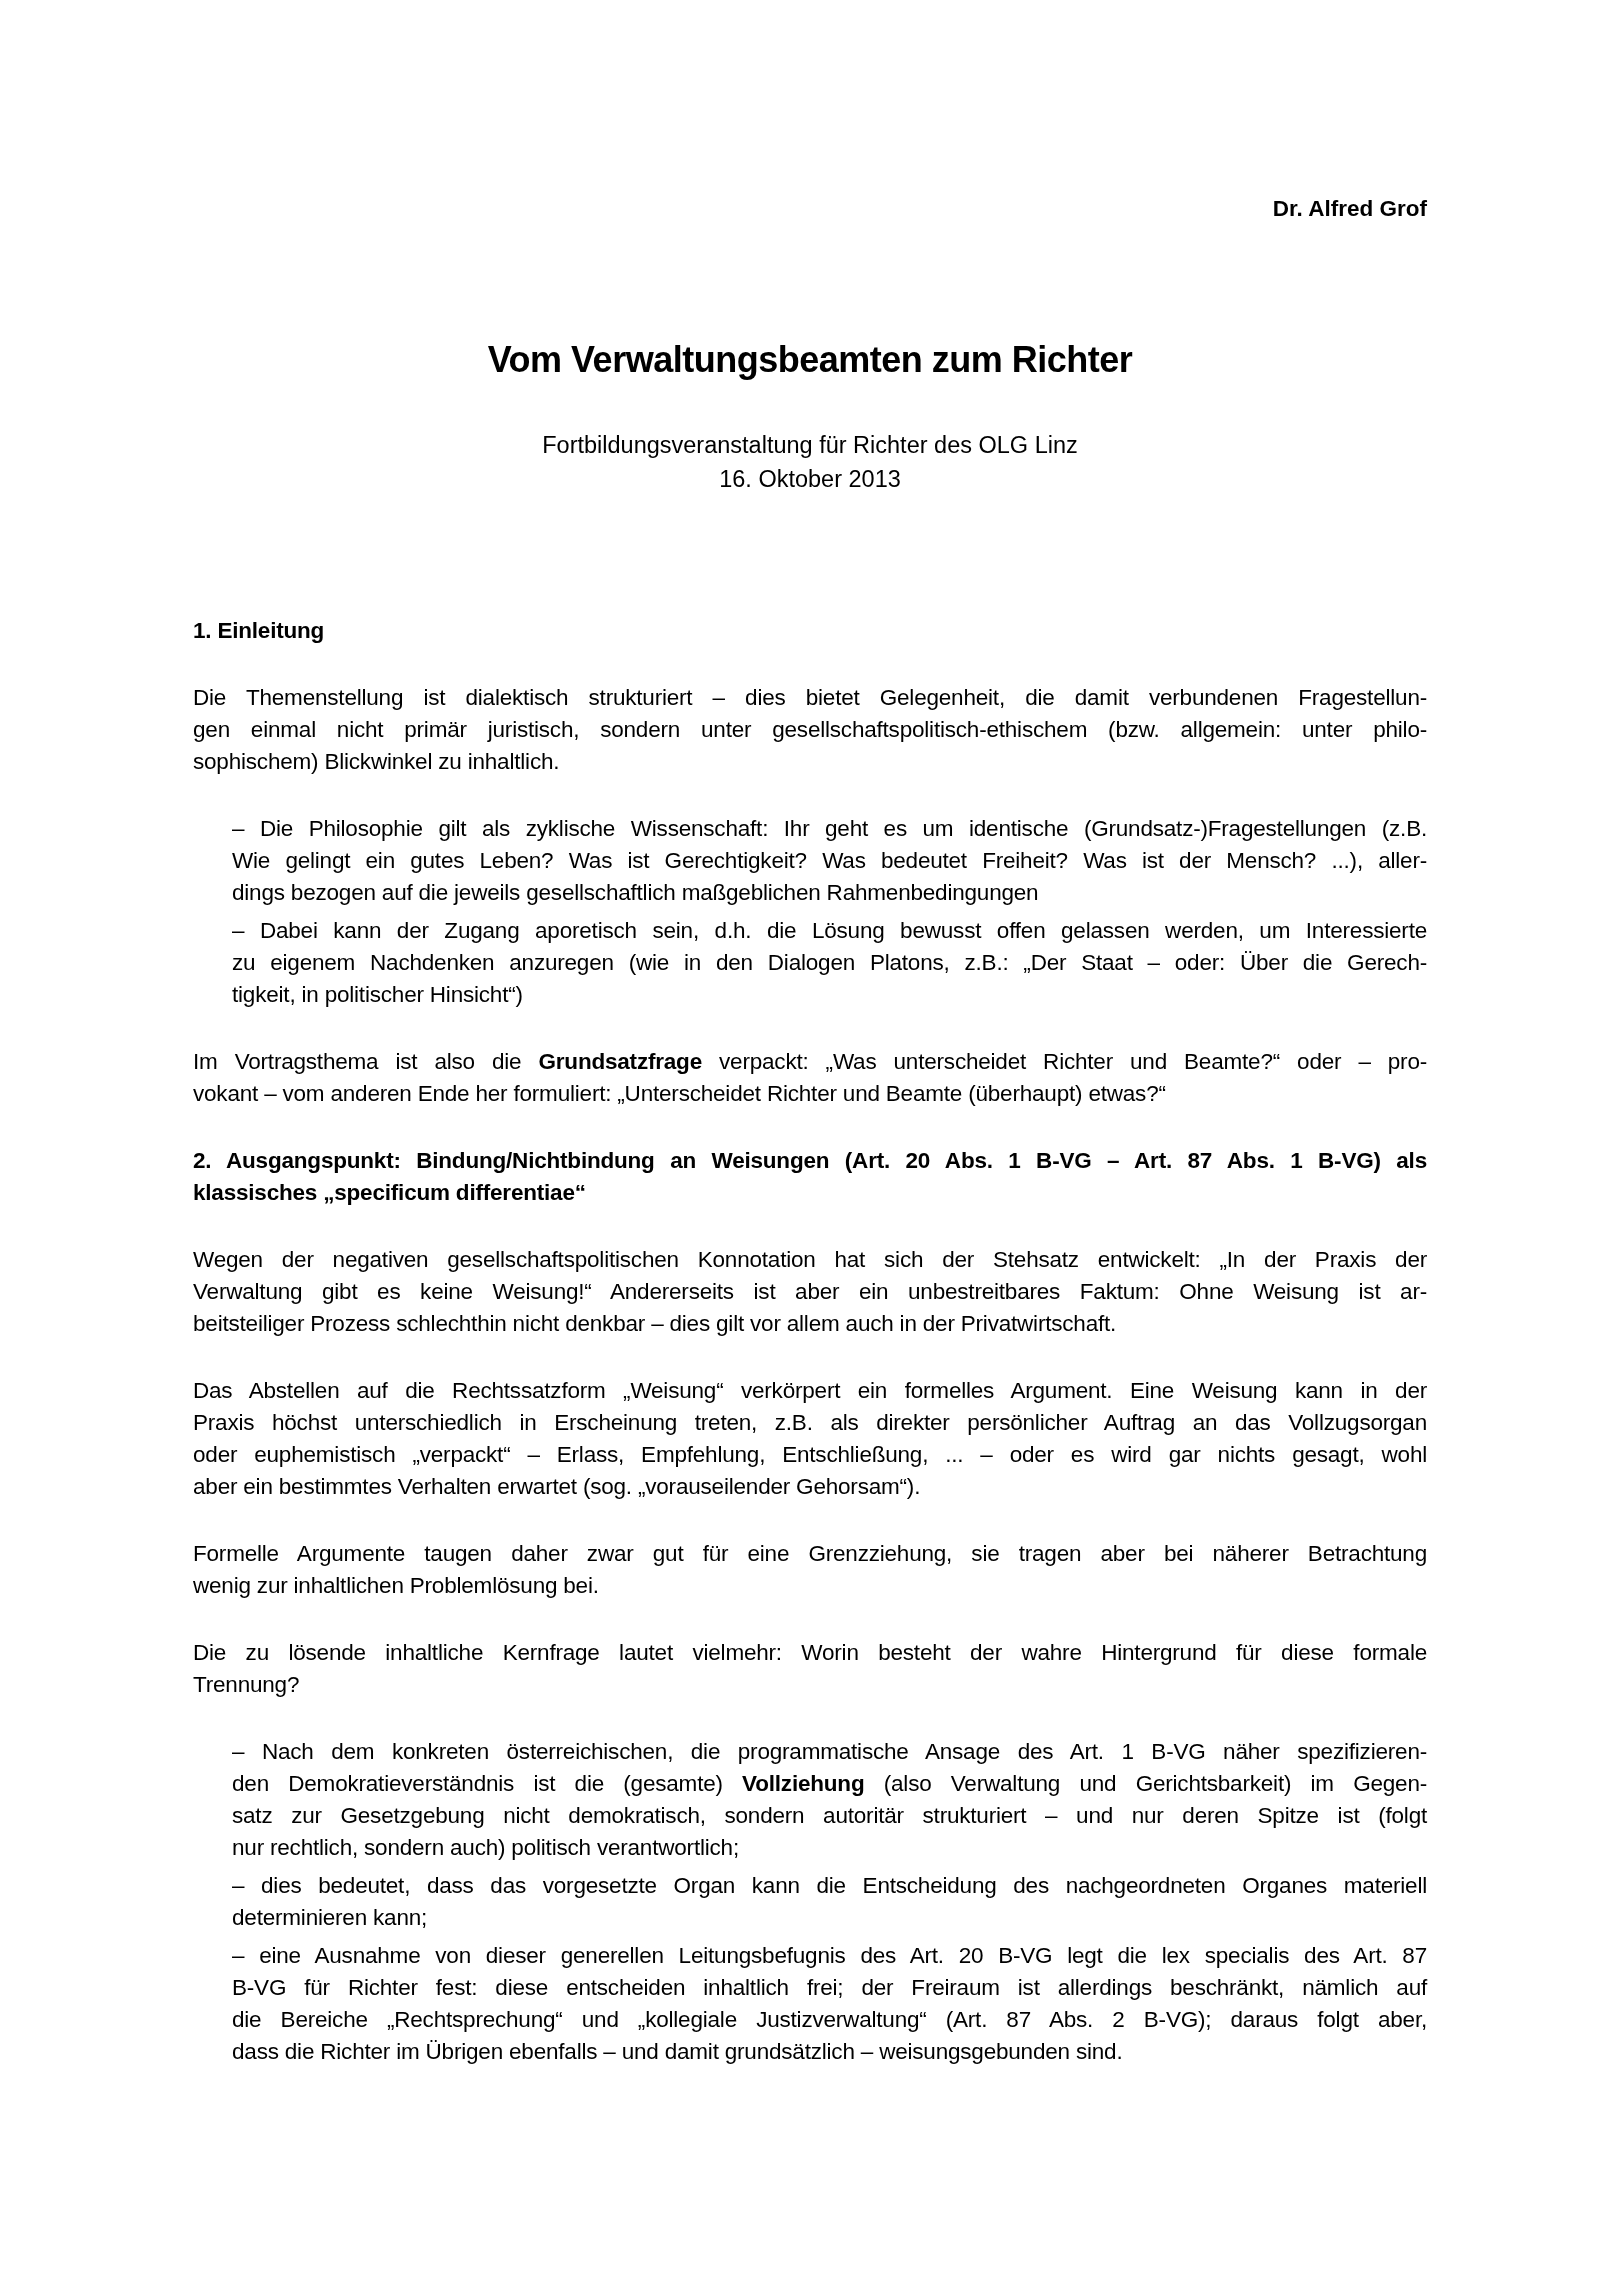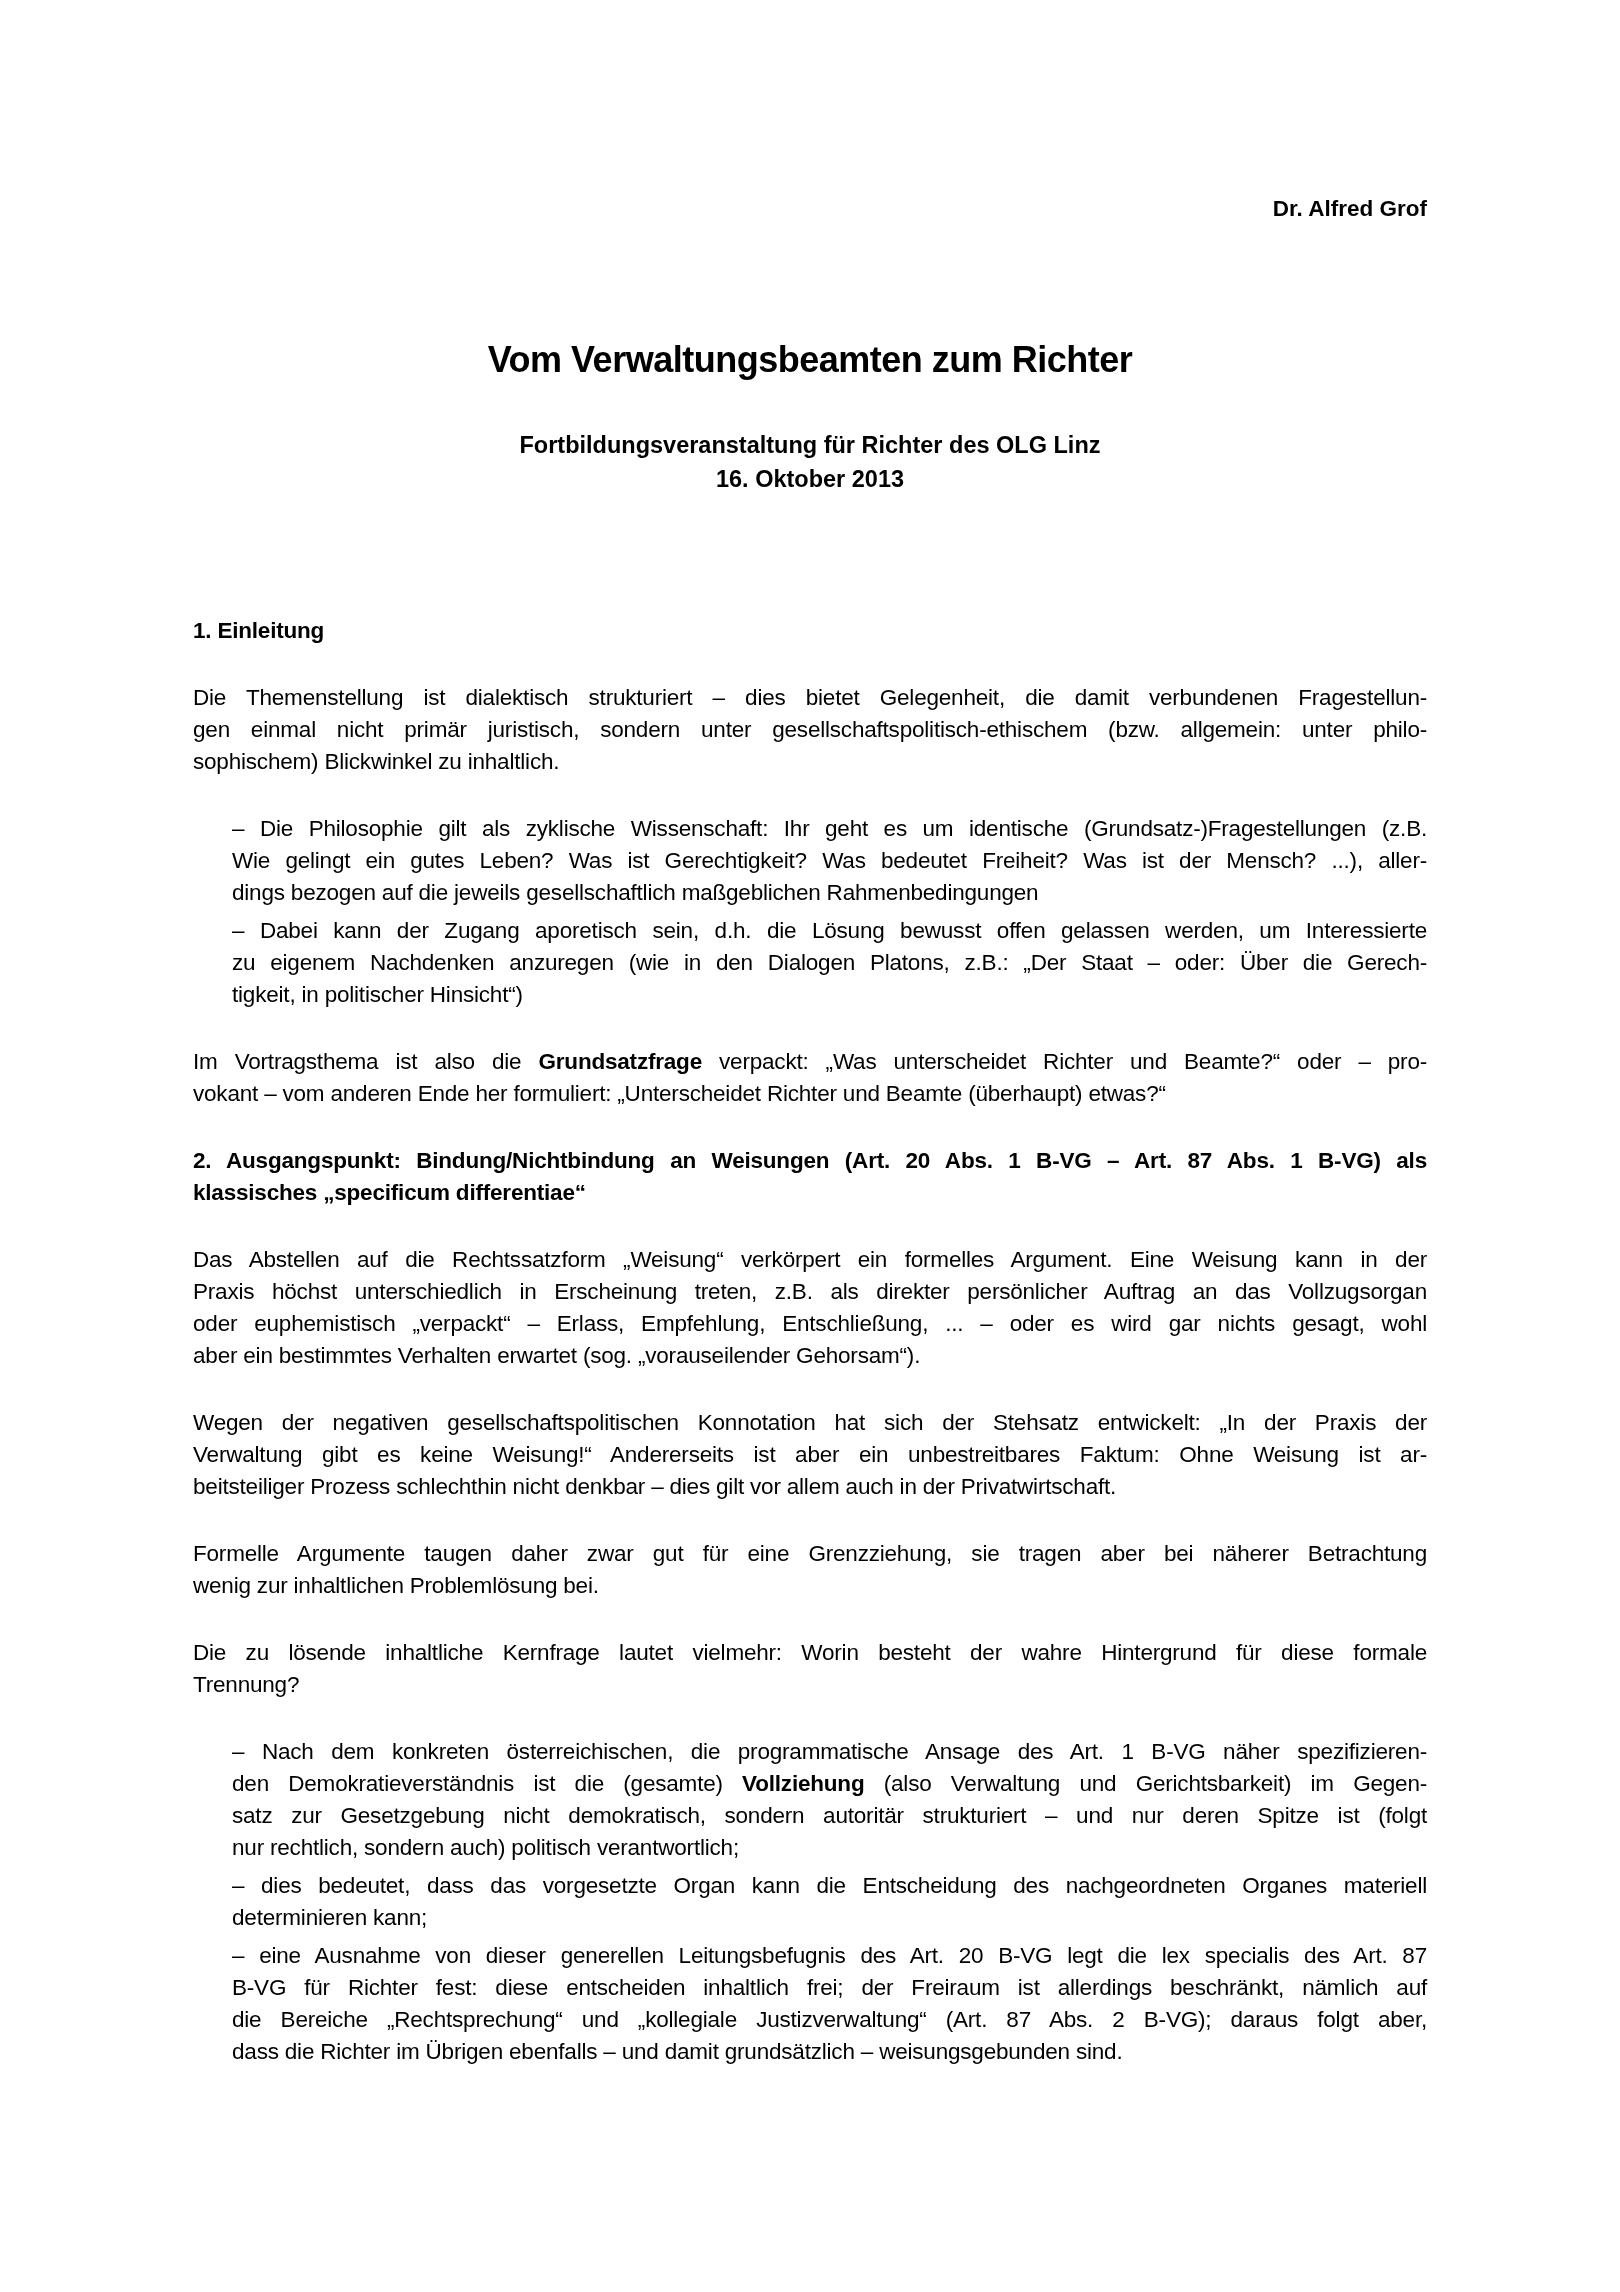--- a/index.html
+++ b/index.html
@@ -29,21 +29,21 @@
   }
   .title {
     margin-top: 112px;
     font-weight: 700;
     font-size: 36px;
     line-height: 45px;
     letter-spacing: -0.5px;
     text-align: center;
   }
   .subtitle {
-    font-weight: 700;
+    font-weight: 400;
     font-size: 23.5px;
     line-height: 34px;
     text-align: center;
   }
   .subtitle.first {
     margin-top: 46px;
   }
   .doc-body {
     margin-top: 119px;
     font-size: 22.5px;
@@ -109,29 +109,29 @@
       </div>
       <div class="block paragraph">
         <div class="line jl">Im Vortragsthema ist also die <b>Grundsatzfrage</b> verpackt: „Was unterscheidet Richter und Beamte?“ oder – pro-</div>
         <div class="line">vokant – vom anderen Ende her formuliert: „Unterscheidet Richter und Beamte (überhaupt) etwas?“</div>
       </div>
       <div class="block heading">
         <div class="line jl">2. Ausgangspunkt: Bindung/Nichtbindung an Weisungen (Art. 20 Abs. 1 B-VG – Art. 87 Abs. 1 B-VG) als</div>
         <div class="line">klassisches „specificum differentiae“</div>
       </div>
       <div class="block paragraph">
+        <div class="line jl">Wegen der negativen gesellschaftspolitischen Konnotation hat sich der Stehsatz entwickelt: „In der Praxis der</div>
+        <div class="line jl">Verwaltung gibt es keine Weisung!“ Andererseits ist aber ein unbestreitbares Faktum: Ohne Weisung ist ar-</div>
+        <div class="line">beitsteiliger Prozess schlechthin nicht denkbar – dies gilt vor allem auch in der Privatwirtschaft.</div>
+      </div>
+      <div class="block paragraph">
         <div class="line jl">Das Abstellen auf die Rechtssatzform „Weisung“ verkörpert ein formelles Argument. Eine Weisung kann in der</div>
         <div class="line jl">Praxis höchst unterschiedlich in Erscheinung treten, z.B. als direkter persönlicher Auftrag an das Vollzugsorgan</div>
         <div class="line jl">oder euphemistisch „verpackt“ – Erlass, Empfehlung, Entschließung, ... – oder es wird gar nichts gesagt, wohl</div>
         <div class="line">aber ein bestimmtes Verhalten erwartet (sog. „vorauseilender Gehorsam“).</div>
-      </div>
-      <div class="block paragraph">
-        <div class="line jl">Wegen der negativen gesellschaftspolitischen Konnotation hat sich der Stehsatz entwickelt: „In der Praxis der</div>
-        <div class="line jl">Verwaltung gibt es keine Weisung!“ Andererseits ist aber ein unbestreitbares Faktum: Ohne Weisung ist ar-</div>
-        <div class="line">beitsteiliger Prozess schlechthin nicht denkbar – dies gilt vor allem auch in der Privatwirtschaft.</div>
       </div>
       <div class="block paragraph">
         <div class="line jl">Formelle Argumente taugen daher zwar gut für eine Grenzziehung, sie tragen aber bei näherer Betrachtung</div>
         <div class="line">wenig zur inhaltlichen Problemlösung bei.</div>
       </div>
       <div class="block paragraph">
         <div class="line jl">Die zu lösende inhaltliche Kernfrage lautet vielmehr: Worin besteht der wahre Hintergrund für diese formale</div>
         <div class="line">Trennung?</div>
       </div>
       <div class="block bullet-list">

